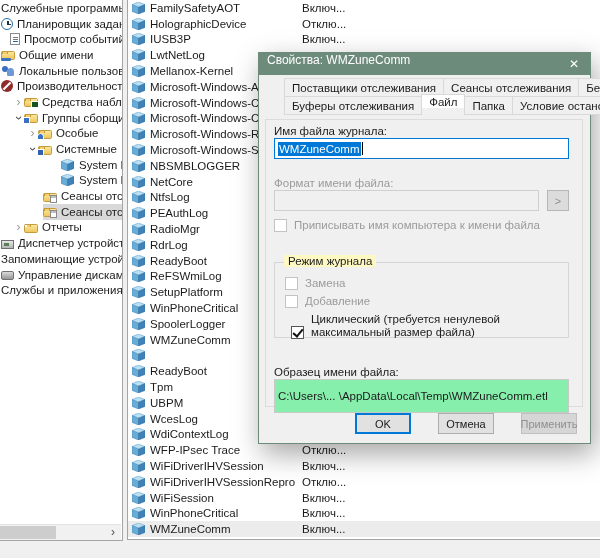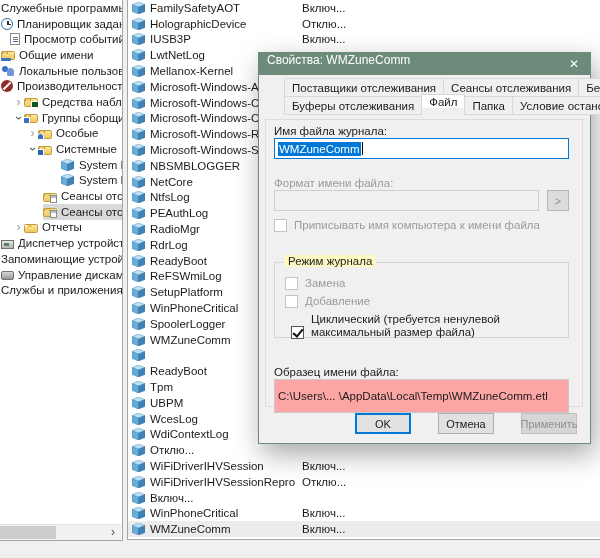--- a/index.html
+++ b/index.html
@@ -81,21 +81,21 @@
   .cbrow{position:absolute;display:flex;align-items:flex-end;}
   .cb{width:13px;height:13px;background:#fff;border:1px solid #8f8f8f;box-sizing:border-box;position:relative;flex:none;}
   .cb.dis{border-color:#c3c3c3;}
   .cb.checked{border-color:#555;}
   .cb.checked::after{content:"";position:absolute;left:3px;top:0px;width:4px;height:8px;
           border:solid #111;border-width:0 2px 2px 0;transform:rotate(40deg);}
   .cblbl{margin-left:7px;line-height:13px;}
   .cblbl.dis{color:#9b9b9b;}
   .group{position:absolute;border:1px solid #d5d5d5;box-sizing:border-box;}
   .gtitle{position:absolute;top:-8px;left:9px;background:#fef9c3;padding:0 4px;}
-  .samplebox{position:absolute;background:#fca5a5;border:1px solid #c9c9c9;height:19px;box-sizing:border-box;
+  .samplebox{position:absolute;background:#86efac;border:1px solid #c9c9c9;height:19px;box-sizing:border-box;
              display:flex;align-items:center;padding:16px 3px;white-space:nowrap;overflow:hidden;}
   .btns{position:absolute;right:13px;bottom:9px;display:flex;gap:27px;}
   .btn{width:56px;height:21px;display:flex;align-items:center;justify-content:center;
        background:#e1e1e1;border:1px solid #adadad;box-sizing:border-box;white-space:nowrap;font-size:11px;}
   .btn.default{border:2px solid #0078d7;}
   .btn.dis{background:#d6d6d6;border-color:#bfbfbf;color:#8f8f8f;}
 </style>
 </head>
 <body>
 
@@ -551,20 +551,21 @@
           <span class="lstatus"></span>
         </div>
         <div class="lrow">
           <span class="cube">
             <svg width="13" height="12" viewBox="0 0 13 12">
               <polygon points="6.5,0 13,2.6 6.5,5.2 0,2.6" fill="#b9dff2" stroke="#5897c4" stroke-width="0.5"></polygon>
               <polygon points="0,2.6 6.5,5.2 6.5,12 0,9.4" fill="#66add8" stroke="#4a86b4" stroke-width="0.5"></polygon>
               <polygon points="6.5,5.2 13,2.6 13,9.4 6.5,12" fill="#3e82b8" stroke="#336d9c" stroke-width="0.5"></polygon>
             </svg>
           </span>
+          <span class="lname">WFP-IPsec Trace</span>
           <span class="lstatus">Отклю...</span>
         </div>
         <div class="lrow">
           <span class="cube">
             <svg width="13" height="12" viewBox="0 0 13 12">
               <polygon points="6.5,0 13,2.6 6.5,5.2 0,2.6" fill="#b9dff2" stroke="#5897c4" stroke-width="0.5"></polygon>
               <polygon points="0,2.6 6.5,5.2 6.5,12 0,9.4" fill="#66add8" stroke="#4a86b4" stroke-width="0.5"></polygon>
               <polygon points="6.5,5.2 13,2.6 13,9.4 6.5,12" fill="#3e82b8" stroke="#336d9c" stroke-width="0.5"></polygon>
             </svg>
           </span>
@@ -583,20 +584,21 @@
           <span class="lstatus">Отклю...</span>
         </div>
         <div class="lrow">
           <span class="cube">
             <svg width="13" height="12" viewBox="0 0 13 12">
               <polygon points="6.5,0 13,2.6 6.5,5.2 0,2.6" fill="#b9dff2" stroke="#5897c4" stroke-width="0.5"></polygon>
               <polygon points="0,2.6 6.5,5.2 6.5,12 0,9.4" fill="#66add8" stroke="#4a86b4" stroke-width="0.5"></polygon>
               <polygon points="6.5,5.2 13,2.6 13,9.4 6.5,12" fill="#3e82b8" stroke="#336d9c" stroke-width="0.5"></polygon>
             </svg>
           </span>
+          <span class="lname">WiFiSession</span>
           <span class="lstatus">Включ...</span>
         </div>
         <div class="lrow">
           <span class="cube">
             <svg width="13" height="12" viewBox="0 0 13 12">
               <polygon points="6.5,0 13,2.6 6.5,5.2 0,2.6" fill="#b9dff2" stroke="#5897c4" stroke-width="0.5"></polygon>
               <polygon points="0,2.6 6.5,5.2 6.5,12 0,9.4" fill="#66add8" stroke="#4a86b4" stroke-width="0.5"></polygon>
               <polygon points="6.5,5.2 13,2.6 13,9.4 6.5,12" fill="#3e82b8" stroke="#336d9c" stroke-width="0.5"></polygon>
             </svg>
           </span>

